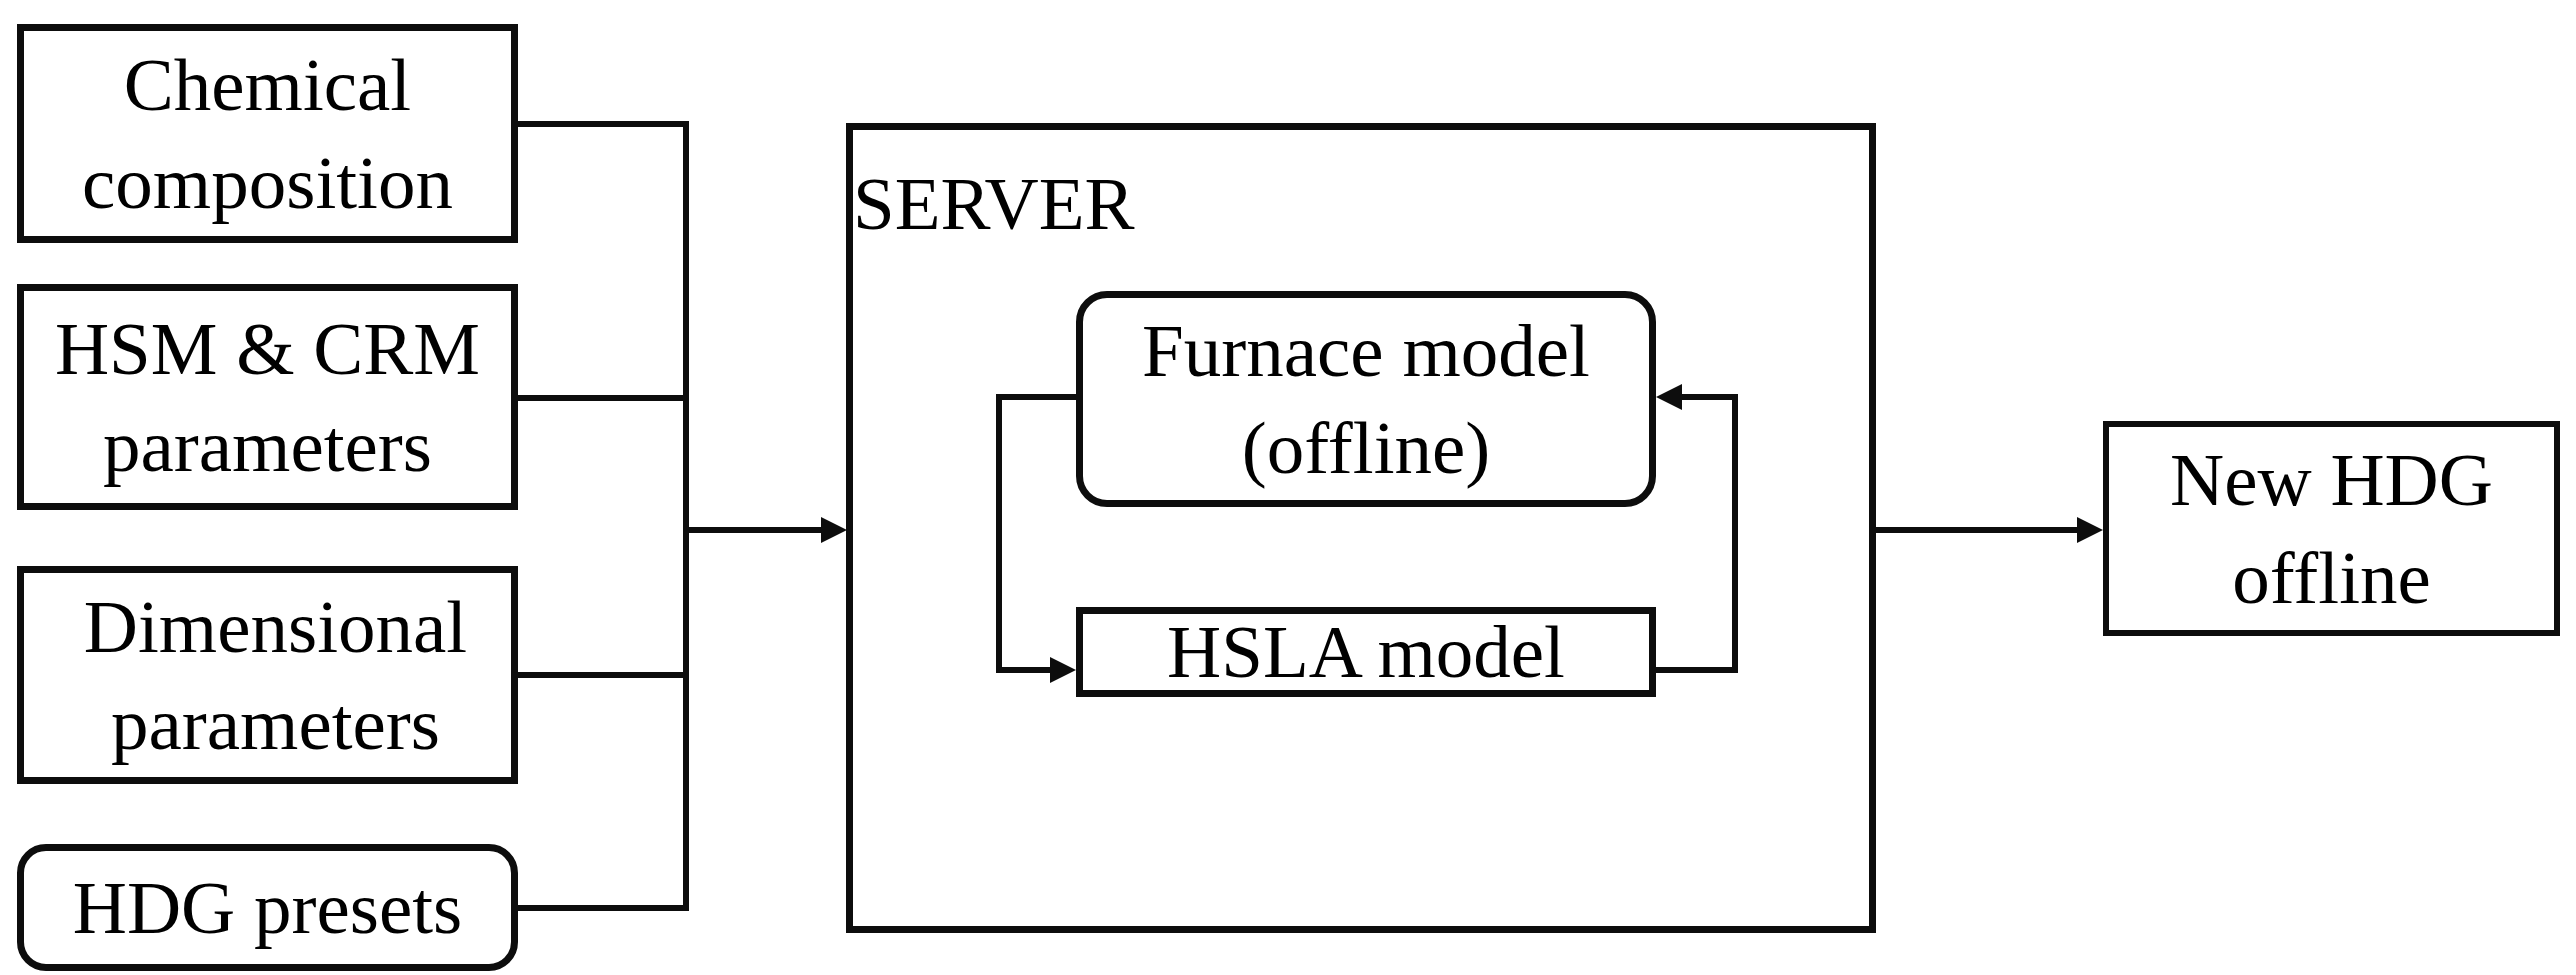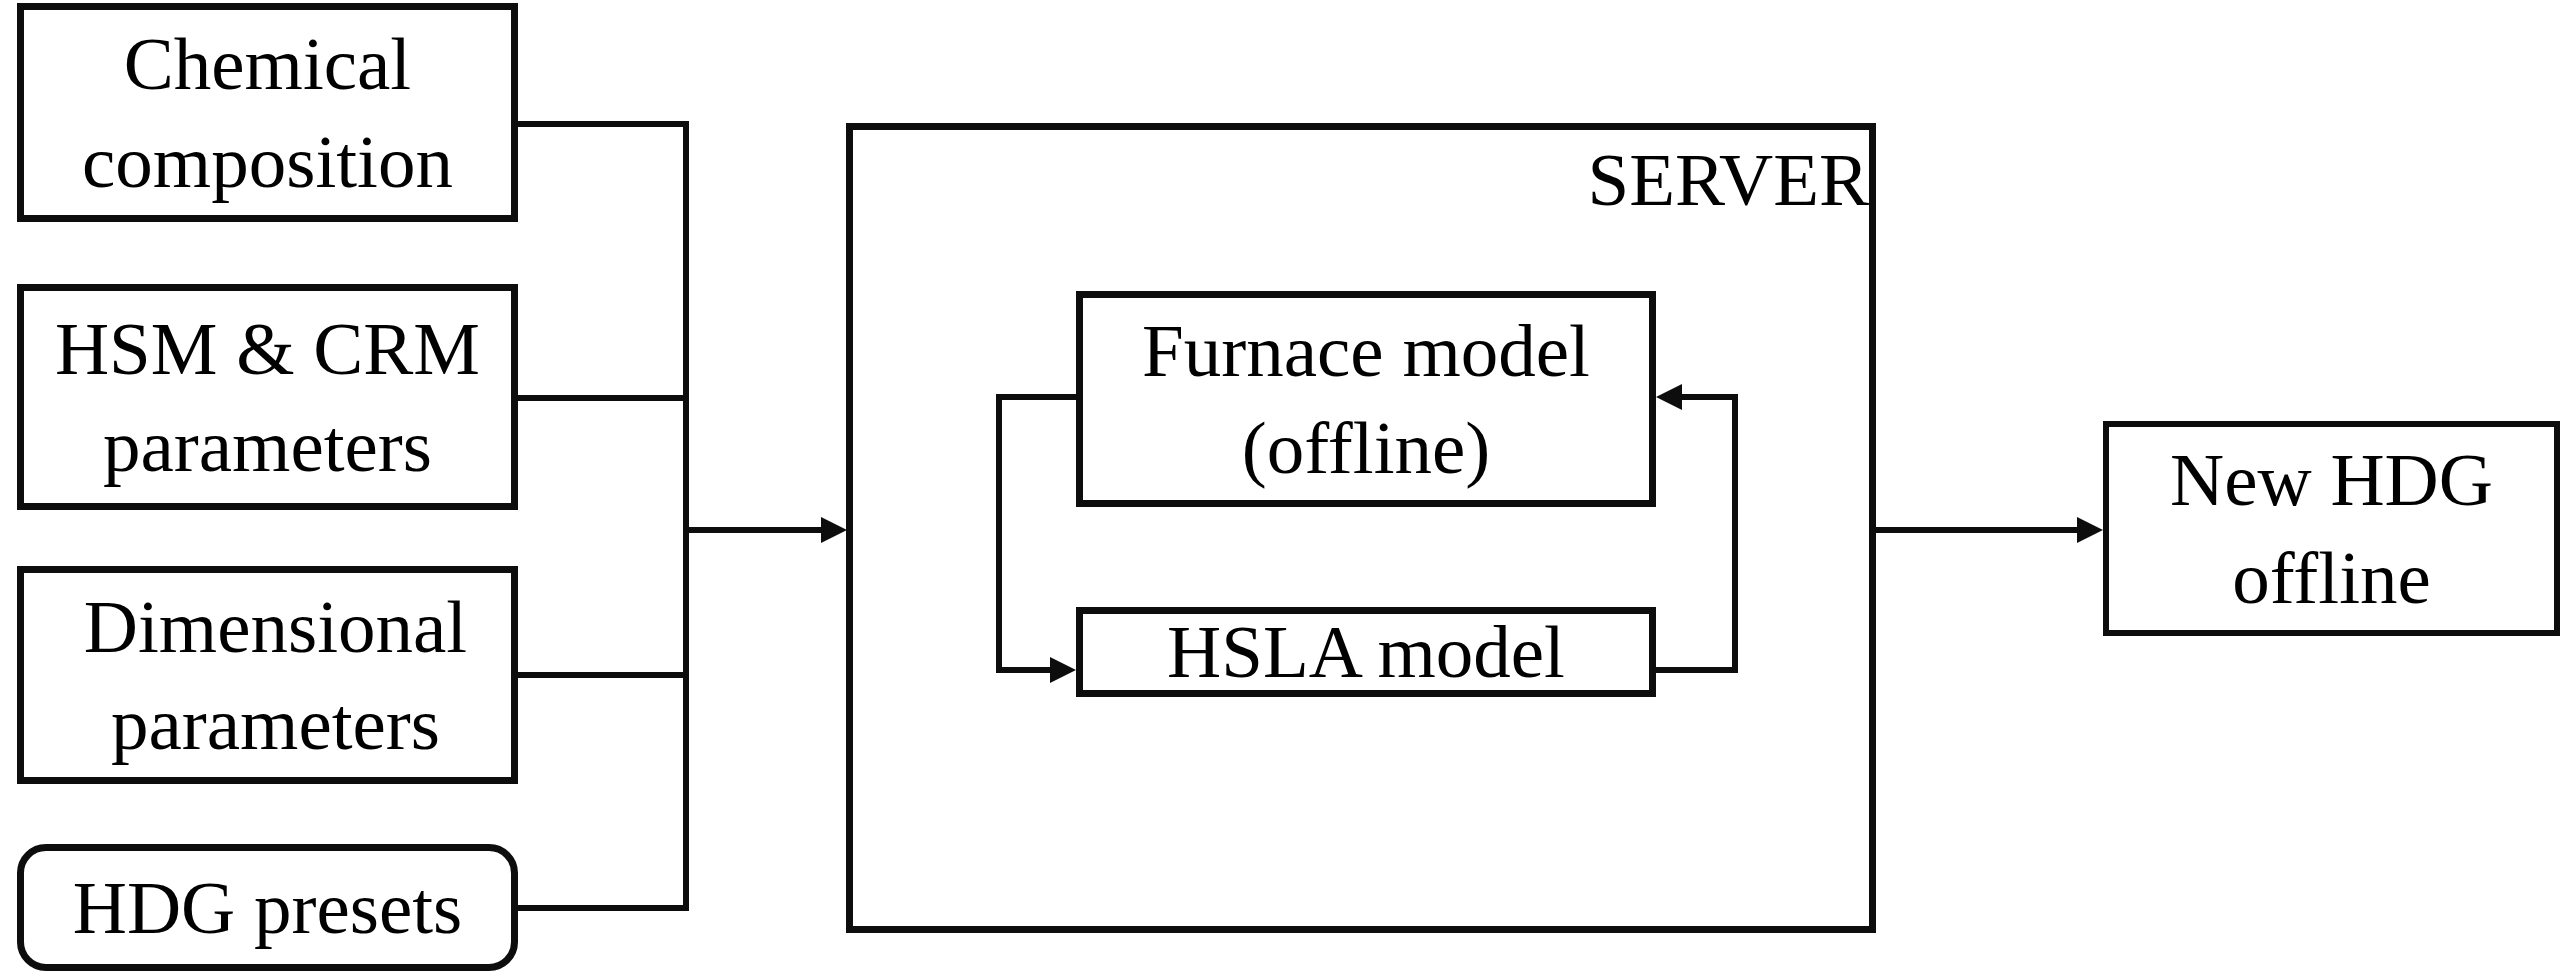--- a/index.html
+++ b/index.html
@@ -41,21 +41,21 @@
   .arrow-r, .arrow-l {
     position: absolute;
     width: 0; height: 0;
     border-top: 13px solid transparent;
     border-bottom: 13px solid transparent;
   }
   .arrow-r { border-left: 26px solid var(--line); }
   .arrow-l { border-right: 26px solid var(--line); }
 
   
-  #b1 { left: 17px;  top: 3px;  width: 501px; height: 219px; }
+  #b1 { left: 17px;  top: 24px;  width: 501px; height: 219px; }
   #b2 { left: 17px;  top: 284px; width: 501px; height: 226px; }
   #b3 { left: 17px;  top: 566px; width: 501px; height: 218px; padding-left: 16px; }
   #b4 { left: 17px;  top: 844px; width: 501px; height: 127px; border-radius: 29px; }
 
   
   #conn1 { left: 518px; top: 121px;  width: 170px; height: 6px; }
   #conn2 { left: 518px; top: 395px;  width: 170px; height: 6px; }
   #conn3 { left: 518px; top: 672px;  width: 170px; height: 6px; }
   #conn4 { left: 518px; top: 905px; width: 170px; height: 6px; }
   #collector { left: 683px; top: 121px; width: 6px; height: 790px; }
@@ -64,28 +64,28 @@
   #in-shaft { left: 685px; top: 527px; width: 139px; height: 6px; }
   #in-head  { left: 821px; top: 517px; }
 
   
   #server {
     left: 846px; top: 123px; width: 1030px; height: 810px;
     display: block;
   }
   #server-title {
     display: block;
-    padding-top: 5px;
-    text-align: right;
+    padding-top: 29px;
+    text-align: left;
     font-size: 75px;
     line-height: 1.2;
   }
 
   
-  #furnace { left: 1076px; top: 291px; width: 580px; height: 216px; }
+  #furnace { left: 1076px; top: 291px; width: 580px; height: 216px; border-radius: 31px; }
   #hsla    { left: 1076px; top: 607px; width: 580px; height: 90px; }
 
   
   #loop-l-top    { left: 996px; top: 394px; width: 80px;  height: 6px; }
   #loop-l-vert   { left: 996px; top: 394px; width: 6px;   height: 279px; }
   #loop-l-bottom { left: 996px; top: 667px; width: 57px;  height: 6px; }
   #hsla-head     { left: 1050px; top: 657px; }
 
   
   #loop-r-bottom { left: 1656px; top: 667px; width: 82px; height: 6px; }

